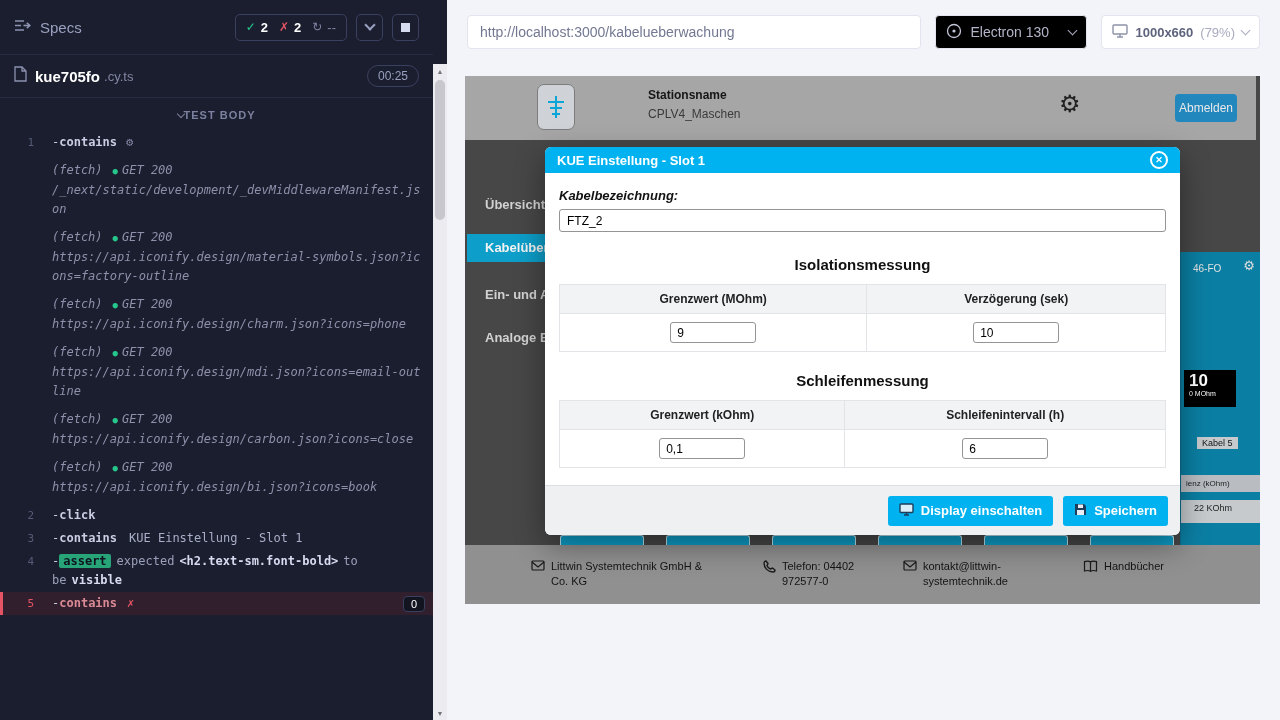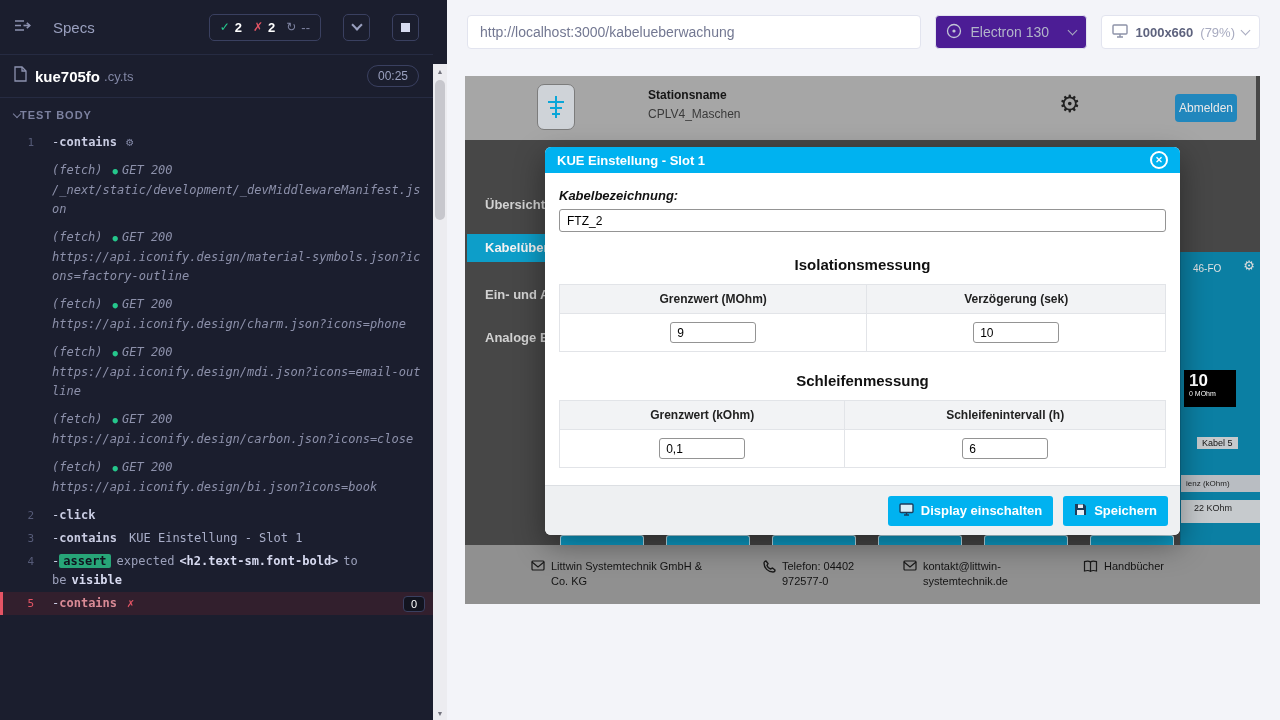--- a/index.html
+++ b/index.html
@@ -2,38 +2,38 @@
 <html style="--cypress-bg: #1b1e2e; --pass-green: #25c78c; --fail-red: #e45464; --modal-header: #00b2f0; --dimmed-cyan: #0d9ec9;"><head>
 <meta charset="utf-8">
 <style>
   * { margin:0; padding:0; box-sizing:border-box; }
   html,body { width:1280px; height:720px; }
   body { font-family:"Liberation Sans",sans-serif; background:#eef0f7; overflow:hidden; position:relative; }
 
   
   .reporter { position:absolute; left:0; top:0; bottom:0; width:447px; background:var(--cypress-bg,#1b1e2e); }
   .rep-inner { position:absolute; left:0; top:0; width:433px; }
-  .rep-head { display:flex; align-items:center; gap:22px; height:54px; padding:8px 14px; }
+  .rep-head { display:flex; align-items:center; gap:9px; height:54px; padding:8px 14px; }
   .specs-label { color:#9aa0bf; font-size:15px; }
   .stats { margin-left:auto; display:flex; align-items:center; gap:11px; border:1px solid #3a4060; border-radius:5px; padding:5px 10px; }
   .st { display:flex; gap:5px; align-items:center; font-size:13px; }
   .st i { font-style:normal; font-size:12px; }
   .st.pass i { color:var(--pass-green,#25c78c); }
   .st.fail i { color:var(--fail-red,#e45464); }
   .st.pend i { color:#7f84a2; }
   .st b { color:#fff; }
   .st.pend b { color:#7f84a2; font-weight:normal; }
   .icon-btn { width:27px; height:27px; border:1px solid #3a4060; border-radius:5px; background:none; display:flex; align-items:center; justify-content:center; cursor:pointer; }
   .chev { width:8px; height:8px; border-right:2px solid #9aa0bf; border-bottom:2px solid #9aa0bf; transform:rotate(45deg); margin-top:-4px; }
   .stopsq { width:9px; height:9px; background:#d7dbef; }
   .spec-row { display:flex; align-items:center; gap:8px; height:44px; padding:0 14px; border-top:1px solid #262b42; border-bottom:1px solid #262b42; }
   .spec-name { color:#fff; font-size:15px; font-weight:bold; }
   .spec-ext { color:#8287a5; font-size:13px; margin-left:-4px; }
   .timer { margin-left:auto; border:1px solid #3a4060; border-radius:12px; padding:3px 10px; color:#9aa0bf; font-size:12px; }
-  .section-row { display:flex; align-items:center; padding:11px 14px 6px; color:#7c819f; font-size:11px; font-weight:bold; letter-spacing:1px; }
+  .section-row { display:flex; align-items:center; padding:11px 14px 6px; color:#7c819f; font-size:11px; font-weight:bold; letter-spacing:1px;justify-content:center; }
   .chev-s { width:6px; height:6px; border-right:1.5px solid #7c819f; border-bottom:1.5px solid #7c819f; transform:rotate(45deg); margin-top:-2px; }
 
   .cmds { font-family:"DejaVu Sans Mono","Liberation Mono",monospace; font-size:12px; color:#c9cce2; padding:4px 0 10px; }
   .cmd { display:flex; padding:2px 8px 2px 0; line-height:19px; }
   .cmd-num { flex:0 0 52px; text-align:right; padding-right:18px; color:#565b78; font-size:11px; }
   .cmd-body { flex:1; min-width:0; }
   .cname { font-weight:600; }
   .gear-after { color:#8287a5; margin-left:9px; font-size:12px; }
   .fetch-group { margin:5px 0; }
   .fetch { font-style:italic; color:#8d91ab; font-size:12px; }
@@ -53,21 +53,21 @@
   .count-badge { margin-left:auto; background:#12141f; border:1px solid #3a4060; color:#fff; border-radius:4px; font:11px "Liberation Sans",sans-serif; padding:1px 7px; }
 
   .vscroll { position:absolute; right:0; top:64px; bottom:0; width:14px; background:#ececf0; }
   .vs-up,.vs-down { position:absolute; left:0; right:0; height:14px; display:flex; align-items:center; justify-content:center; color:#73737d; font-size:7px; }
   .vs-up { top:0; } .vs-down { bottom:0; }
   .vs-thumb { position:absolute; top:16px; left:2px; width:10px; height:140px; background:#c7c7cd; border-radius:5px; }
 
   
   .topbar { position:absolute; left:447px; right:0; top:0; height:64px; display:flex; align-items:center; gap:14px; padding:0 20px; background:#f3f4f9; }
   .urlbar { flex:1; height:34px; background:#fff; border:1px solid #e2e4ef; border-radius:4px; padding:0 12px; color:#737892; font-size:14px; font-family:inherit; }
-  .browser-select { width:152px; height:34px; border:1px solid #e2e4ef; border-radius:4px; display:flex; align-items:center; gap:8px; padding:7px 10px; color:#b2b5c9; font-size:14px; background:#4c1d95; }
+  .browser-select { width:152px; height:34px; border:1px solid #e2e4ef; border-radius:4px; display:flex; align-items:center; gap:8px; padding:7px 10px; color:#b2b5c9; font-size:14px; background:#000000; }
   .viewport-select { height:34px; border:1px solid #e2e4ef; border-radius:4px; display:flex; align-items:center; gap:7px; padding:0 10px; background:#fff; font-size:13px; color:#5e637e; }
   .viewport-select b { font-weight:bold; }
   .muted { color:#a8abc0; }
   .chev-d { width:7px; height:7px; border-right:1.5px solid #a8abc0; border-bottom:1.5px solid #a8abc0; transform:rotate(45deg); margin-top:-3px; }
   .page-bg { position:absolute; left:447px; right:0; top:64px; bottom:0; background:#f3f4f9; }
 
   
   .aut { position:absolute; left:465px; top:76px; width:795px; height:528px; background:#474747; overflow:hidden; }
   .aut-head { position:absolute; top:0; left:0; right:4px; height:64px; background:#a6a6a6; }
   .logo { position:absolute; left:72px; top:8px; width:38px; height:46px; background:#cfd3d8; border:1px solid #7c7c7c; border-radius:7px; display:flex; align-items:center; justify-content:center; }

